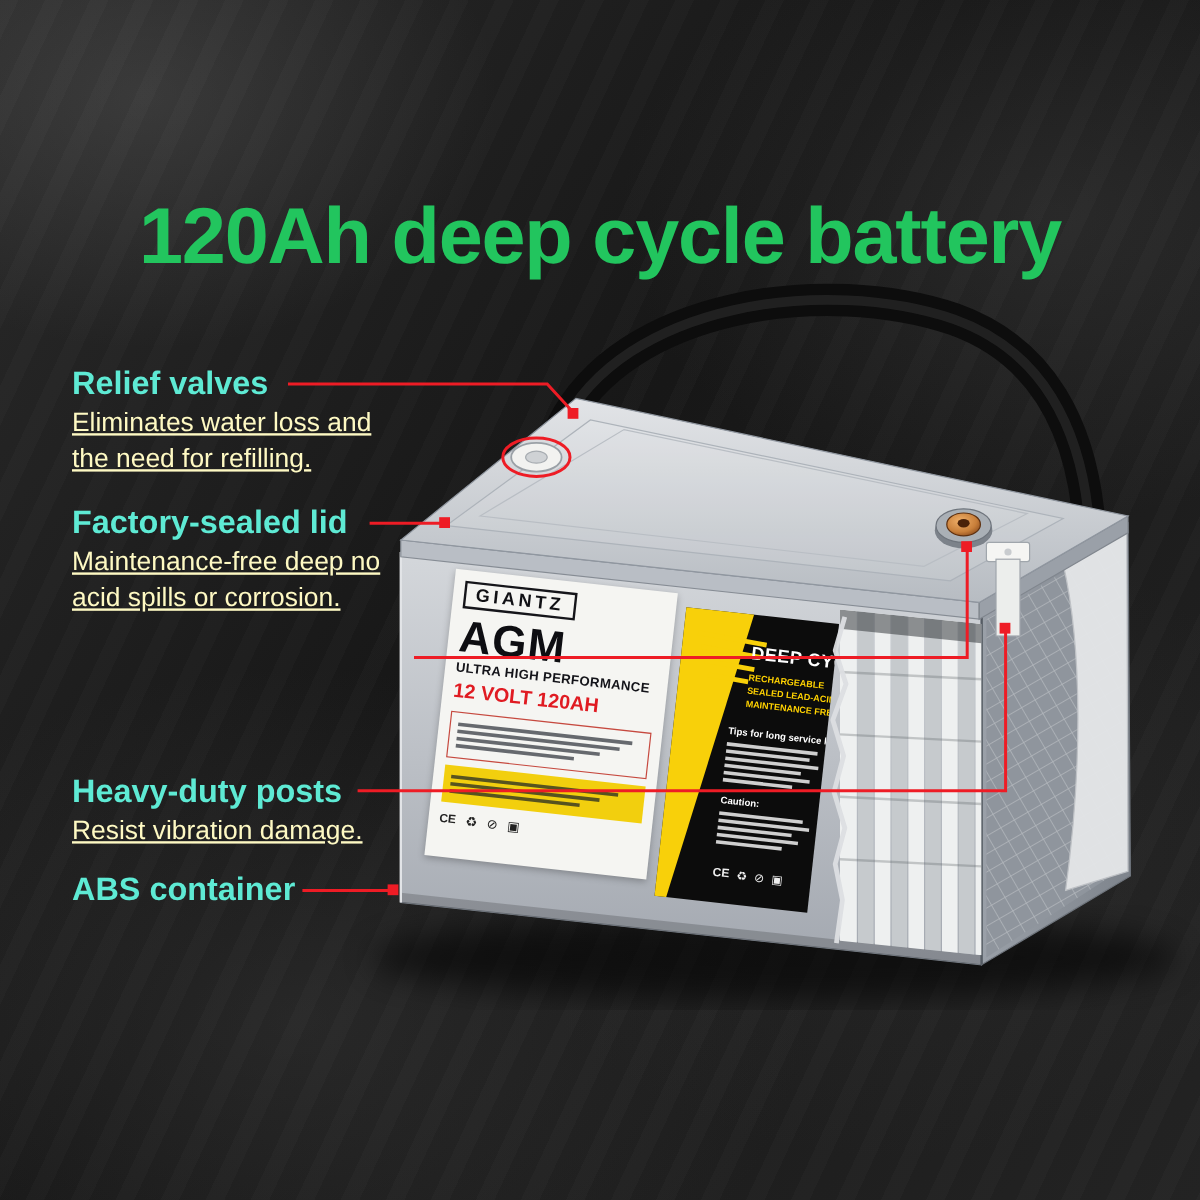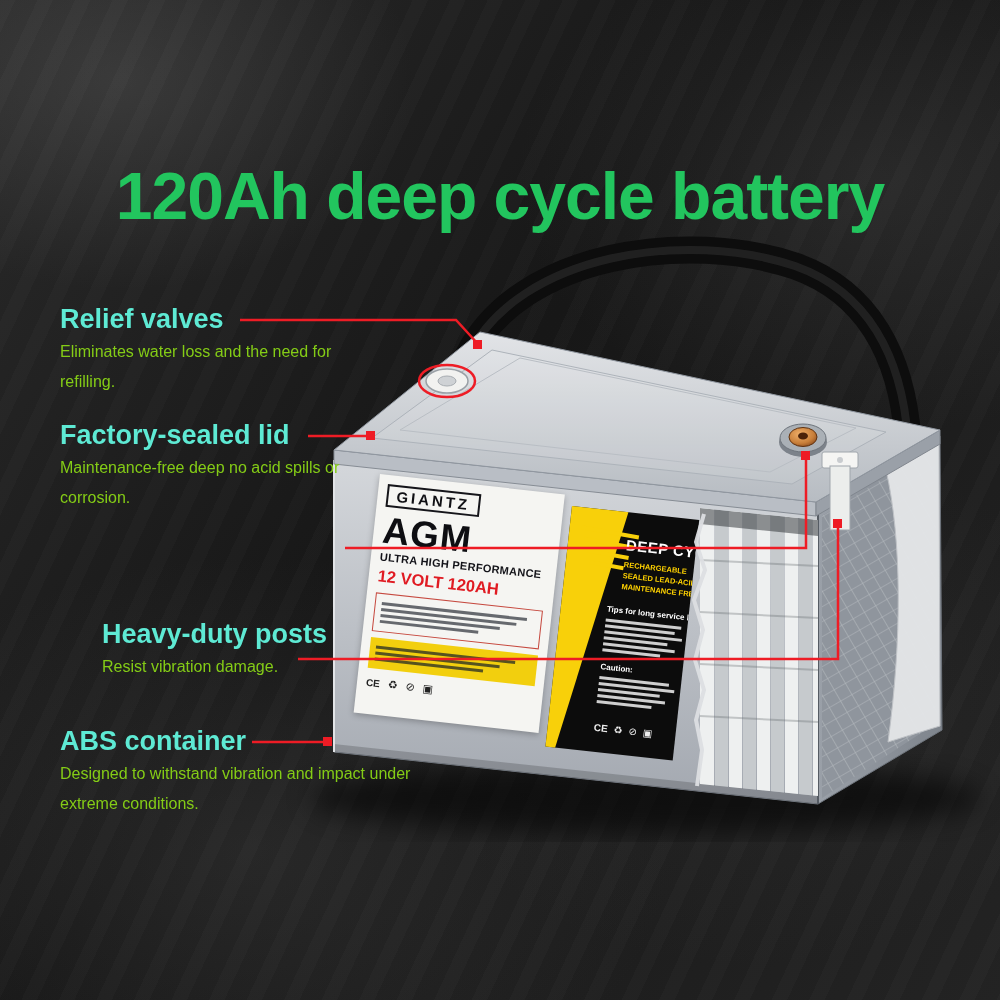--- a/index.html
+++ b/index.html
@@ -17,21 +17,21 @@
       radial-gradient(600px 420px at 25% 85%, rgba(85,85,85,.25), transparent 70%),
       radial-gradient(500px 380px at 75% 70%, rgba(75,75,75,.18), transparent 70%),
       linear-gradient(128deg, #2a2a2a 0%, #171717 45%, #232323 100%);
   }
   .title{
     position:absolute;top:158px;left:0;width:1000px;margin:0;text-align:center;
     color:#22c55e;font-size:66px;font-weight:bold;letter-spacing:-1px;
   }
   .callout{position:absolute;left:60px;}
   .callout h3{margin:0;font-size:27px;line-height:32px;font-weight:bold;color:#5eead4;}
-  .callout p{margin:2px 0 0;font-size:16px;line-height:30px;color:#84cc16;}
+  .callout p{margin:2px 0 0;font-size:22px;line-height:30px;color:#fef9c3;text-decoration:underline;}
   svg.layer{position:absolute;left:0;top:0;pointer-events:none;}
 
   
   .front-label{
     position:absolute;left:380px;top:474px;width:186px;height:240px;
     background:#f5f5f2;transform:rotate(6.3deg);transform-origin:top left;
     padding:9px 9px 6px;box-sizing:border-box;box-shadow:0 2px 6px rgba(0,0,0,.25);
   }
   .brand-box{display:inline-block;border:2px solid #15151a;padding:1px 8px;
     font-size:15px;font-weight:bold;letter-spacing:3px;color:#101014;}
@@ -215,27 +215,26 @@
 <div class="callout" style="top:303px;width:280px;">
   <h3>Relief valves</h3>
   <p>Eliminates water loss and the need for refilling.</p>
 </div>
 <div class="callout" style="top:419px;width:300px;">
   <h3>Factory-sealed lid</h3>
   <p>Maintenance-free deep no acid spills or corrosion.</p>
 </div>
 <div class="callout" style="top:531px;width:310px;">
 </div>
-<div class="callout" style="top:618px;width:340px;margin-left:42px;">
+<div class="callout" style="top:643px;width:340px;">
   <h3>Heavy-duty posts</h3>
   <p>Resist vibration damage.</p>
 </div>
 <div class="callout" style="top:725px;width:390px;">
   <h3>ABS container</h3>
-  <p>Designed to withstand vibration and impact under extreme conditions.</p>
 </div>
 
 <svg class="layer" width="1000" height="1000" viewBox="0 0 1000 1000">
   <polyline points="704,514 696,542 705,570 694,600 703,630 695,660 704,690 696,720 702,750 697,786" fill="none" stroke="#dcdee1" stroke-width="4" stroke-linejoin="round" opacity="0.95"></polyline>
 
   <g stroke="#ee1c25" stroke-width="2.5" fill="none">
     <polyline points="240,320 456,320 478,344"></polyline>
     <ellipse cx="447" cy="381" rx="28" ry="16"></ellipse>
     <polyline points="308,436 370,436"></polyline>
     <polyline points="345,548 806,548 806,456"></polyline>

